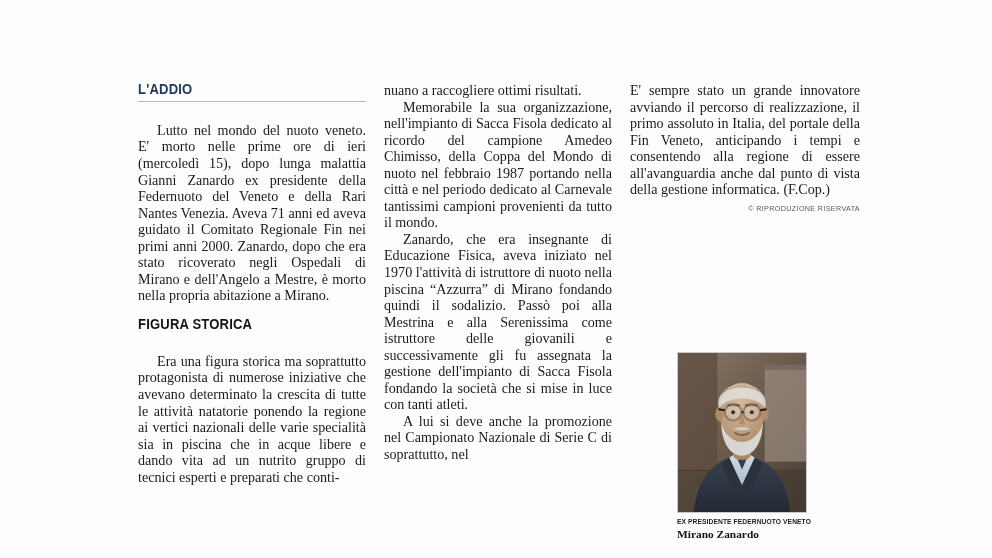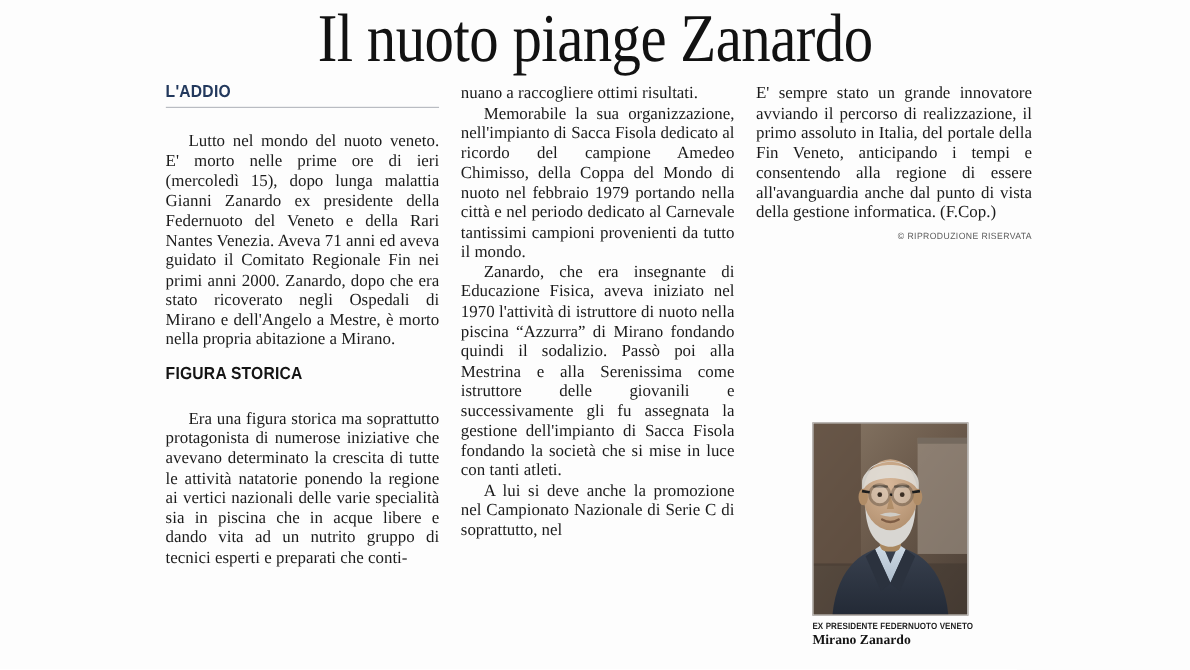--- a/index.html
+++ b/index.html
@@ -44,21 +44,21 @@
     transform: scaleX(0.86);
     transform-origin: center top;
     white-space: nowrap;
     margin: 0;
   }
 
   
   .cols {
     position: absolute;
     left: 138px;
-    top: 70px;
+    top: 82px;
     width: 722px;
     height: 476px;
   }
   .col {
     position: absolute;
     top: 0;
     width: 228px;
     height: 476px;
     overflow: hidden;
   }
@@ -155,38 +155,35 @@
     color: #151515;
     margin-top: 1px;
     line-height: 1.2;
   }
 </style>
 </head>
 <body>
 
 <div class="page">
 
-  <div class="headline-wrap">
-    <h1 class="headline">Il nuoto piange Zanardo</h1>
-  </div>
 
   <div class="cols">
 
     <div class="col col1">
       <div class="kicker">L'ADDIO</div>
       <hr class="kicker-rule">
       <p class="body first">Lutto nel mondo del nuoto veneto. E' morto nelle prime ore di ieri (mercoledì 15), dopo lunga malattia Gianni Zanardo ex presidente della Federnuoto del Veneto e della Rari Nantes Venezia. Aveva 71 anni ed aveva guidato il Comitato Regionale Fin nei primi anni 2000. Zanardo, dopo che era stato ricoverato negli Ospedali di Mirano e dell'Angelo a Mestre, è morto nella propria abitazione a Mirano.</p>
       <div class="subhead-gap"></div>
       <div class="kicker black">FIGURA STORICA</div>
       <p class="body first">Era una figura storica ma soprattutto protagonista di numerose iniziative che avevano determinato la crescita di tutte le attività natatorie ponendo la regione ai vertici nazionali delle varie specialità sia in piscina che in acque libere e dando vita ad un nutrito gruppo di tecnici esperti e preparati che conti-</p>
     </div>
 
     <div class="col col2">
       <p class="body">nuano a raccogliere ottimi risultati.</p>
-      <p class="body">Memorabile la sua organizzazione, nell'impianto di Sacca Fisola dedicato al ricordo del campione Amedeo Chimisso, della Coppa del Mondo di nuoto nel febbraio 1979 portando nella città e nel periodo dedicato al Carnevale tantissimi campioni provenienti da tutto il mondo.</p>
+      <p class="body">Memorabile la sua organizzazione, nell'impianto di Sacca Fisola dedicato al ricordo del campione Amedeo Chimisso, della Coppa del Mondo di nuoto nel febbraio 1987 portando nella città e nel periodo dedicato al Carnevale tantissimi campioni provenienti da tutto il mondo.</p>
       <p class="body">Zanardo, che era insegnante di Educazione Fisica, aveva iniziato nel 1970 l'attività di istruttore di nuoto nella piscina “Azzurra” di Mirano fondando quindi il sodalizio. Passò poi alla Mestrina e alla Serenissima come istruttore delle giovanili e successivamente gli fu assegnata la gestione dell'impianto di Sacca Fisola fondando la società che si mise in luce con tanti atleti.</p>
       <p class="body">A lui si deve anche la promozione nel Campionato Nazionale di Serie C di soprattutto, nel</p>
     </div>
 
     <div class="col col3">
       <p class="body">E' sempre stato un grande innovatore avviando il percorso di realizzazione, il primo assoluto in Italia, del portale della Fin Veneto, anticipando i tempi e consentendo alla regione di essere all'avanguardia anche dal punto di vista della gestione informatica. (F.Cop.)</p>
       <div class="copyright">© RIPRODUZIONE RISERVATA</div>
     </div>
 
   </div>

